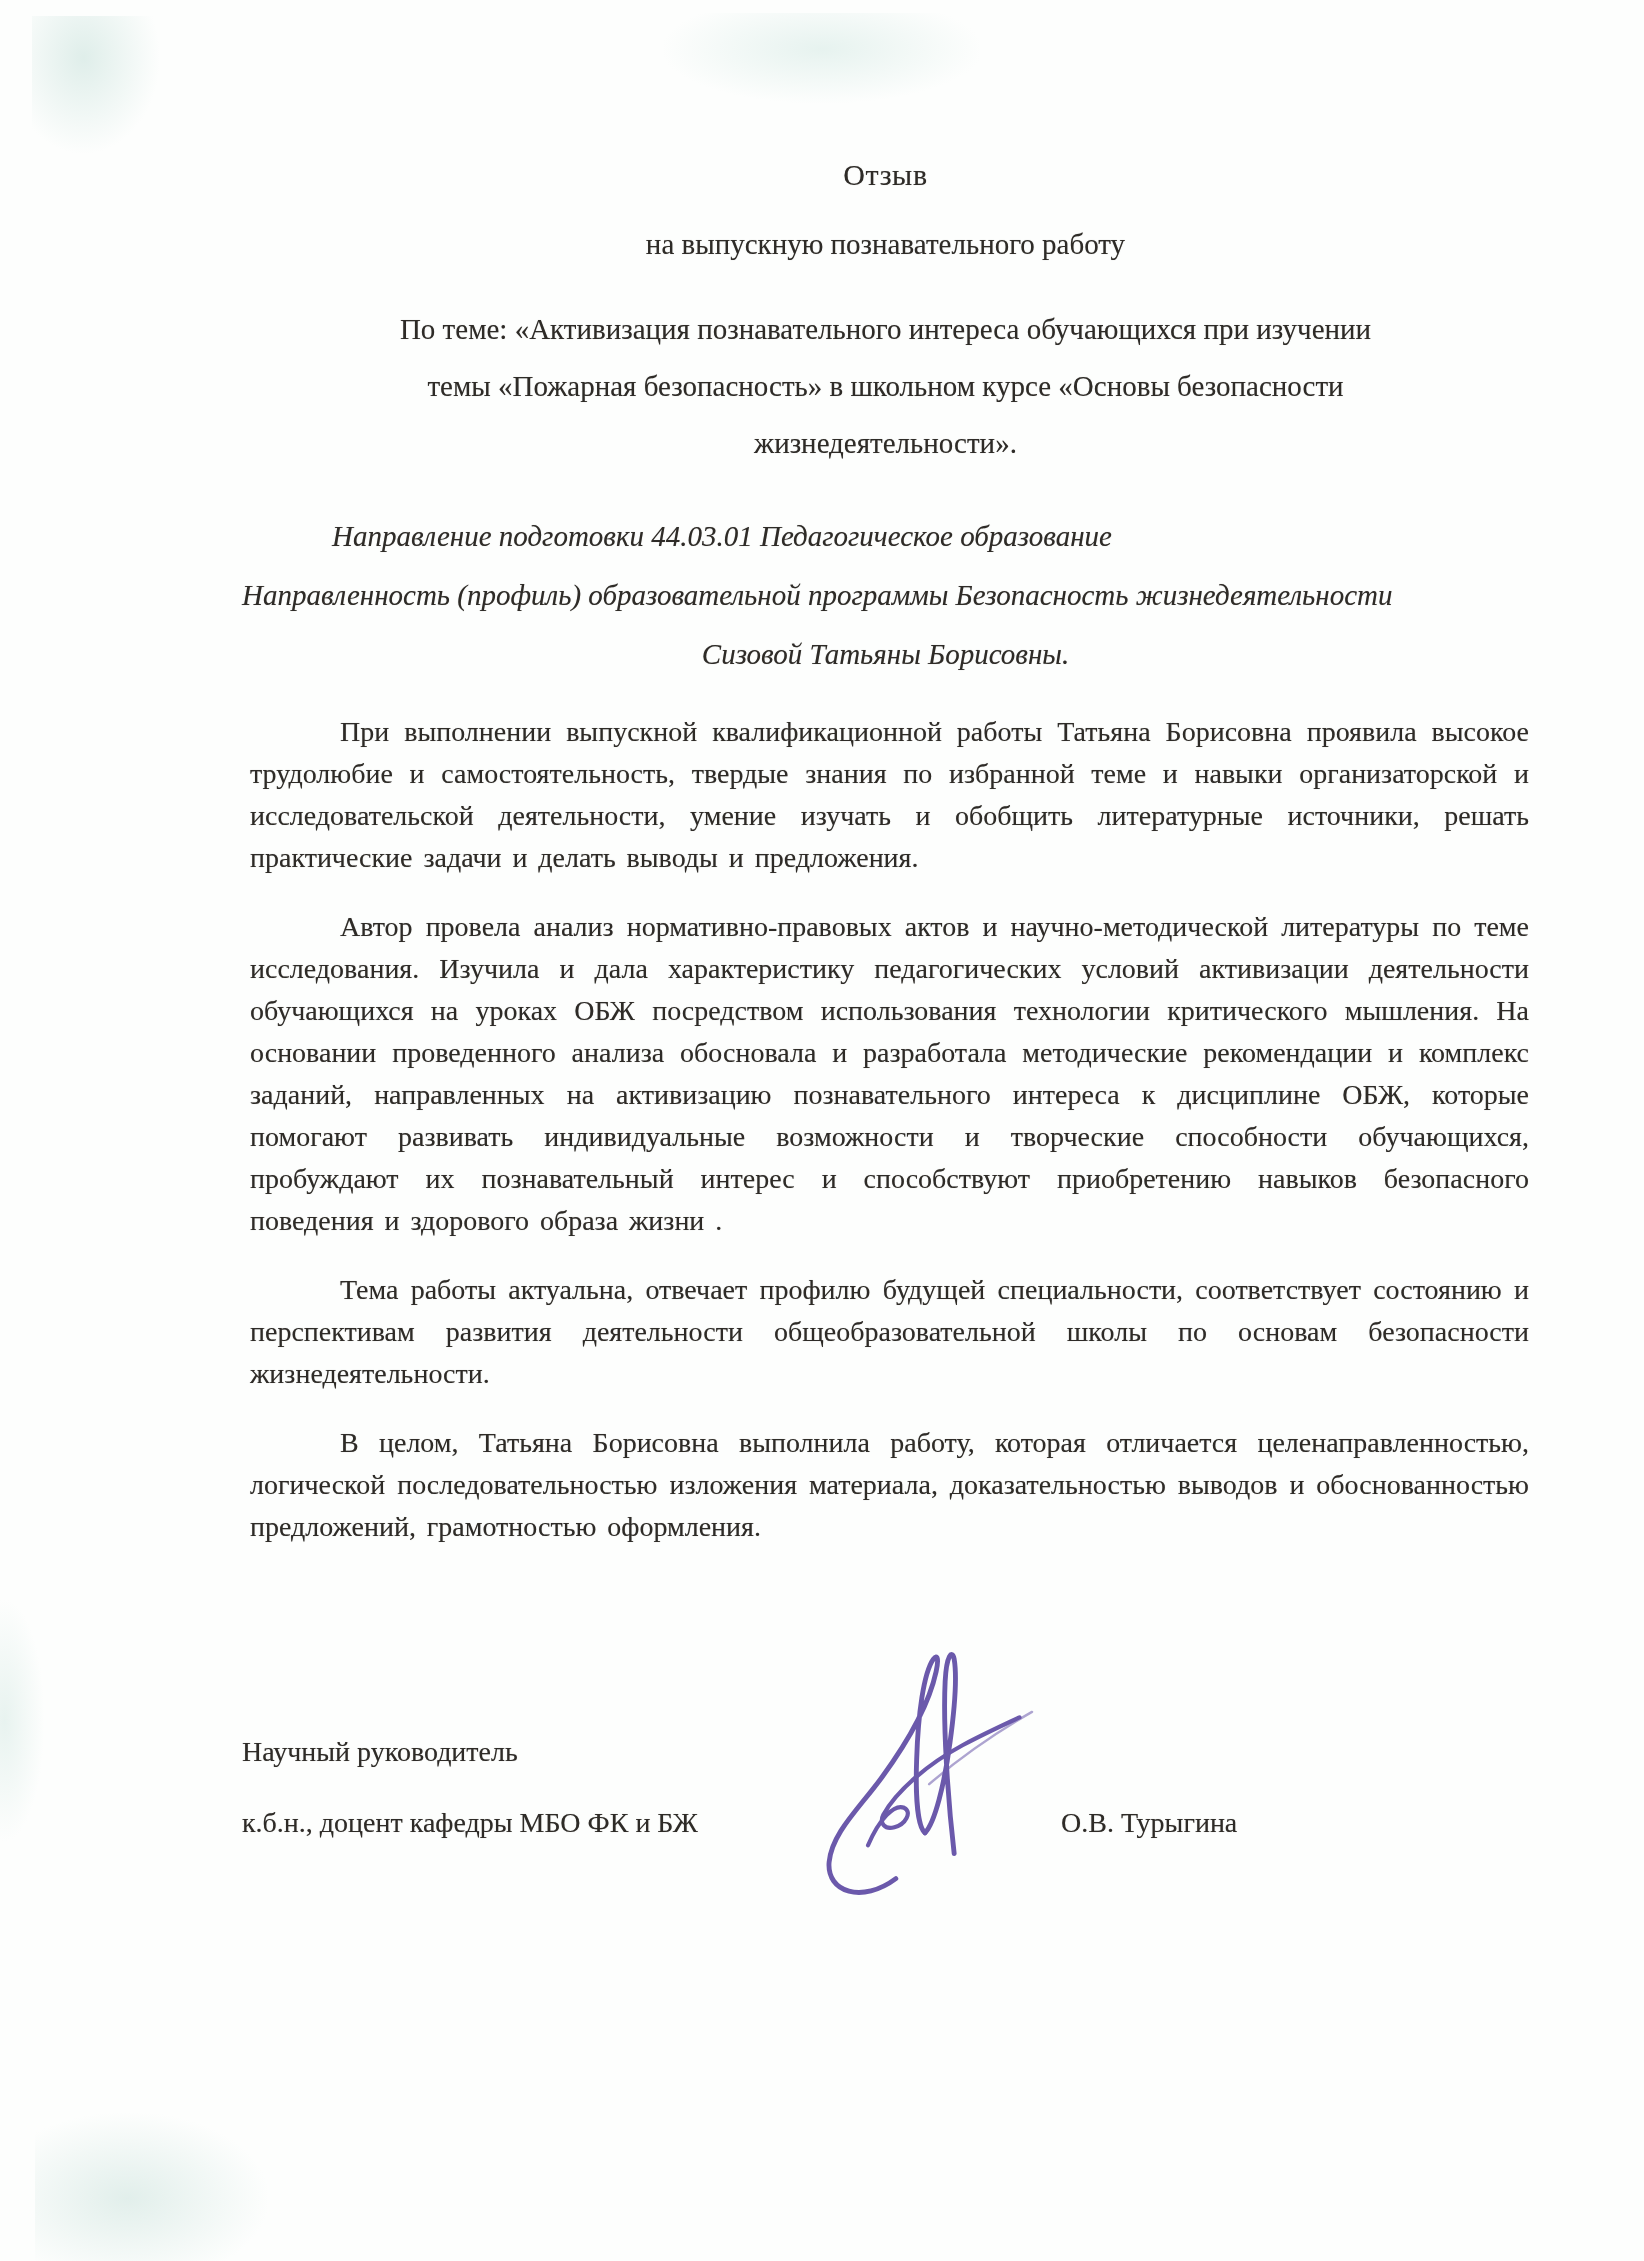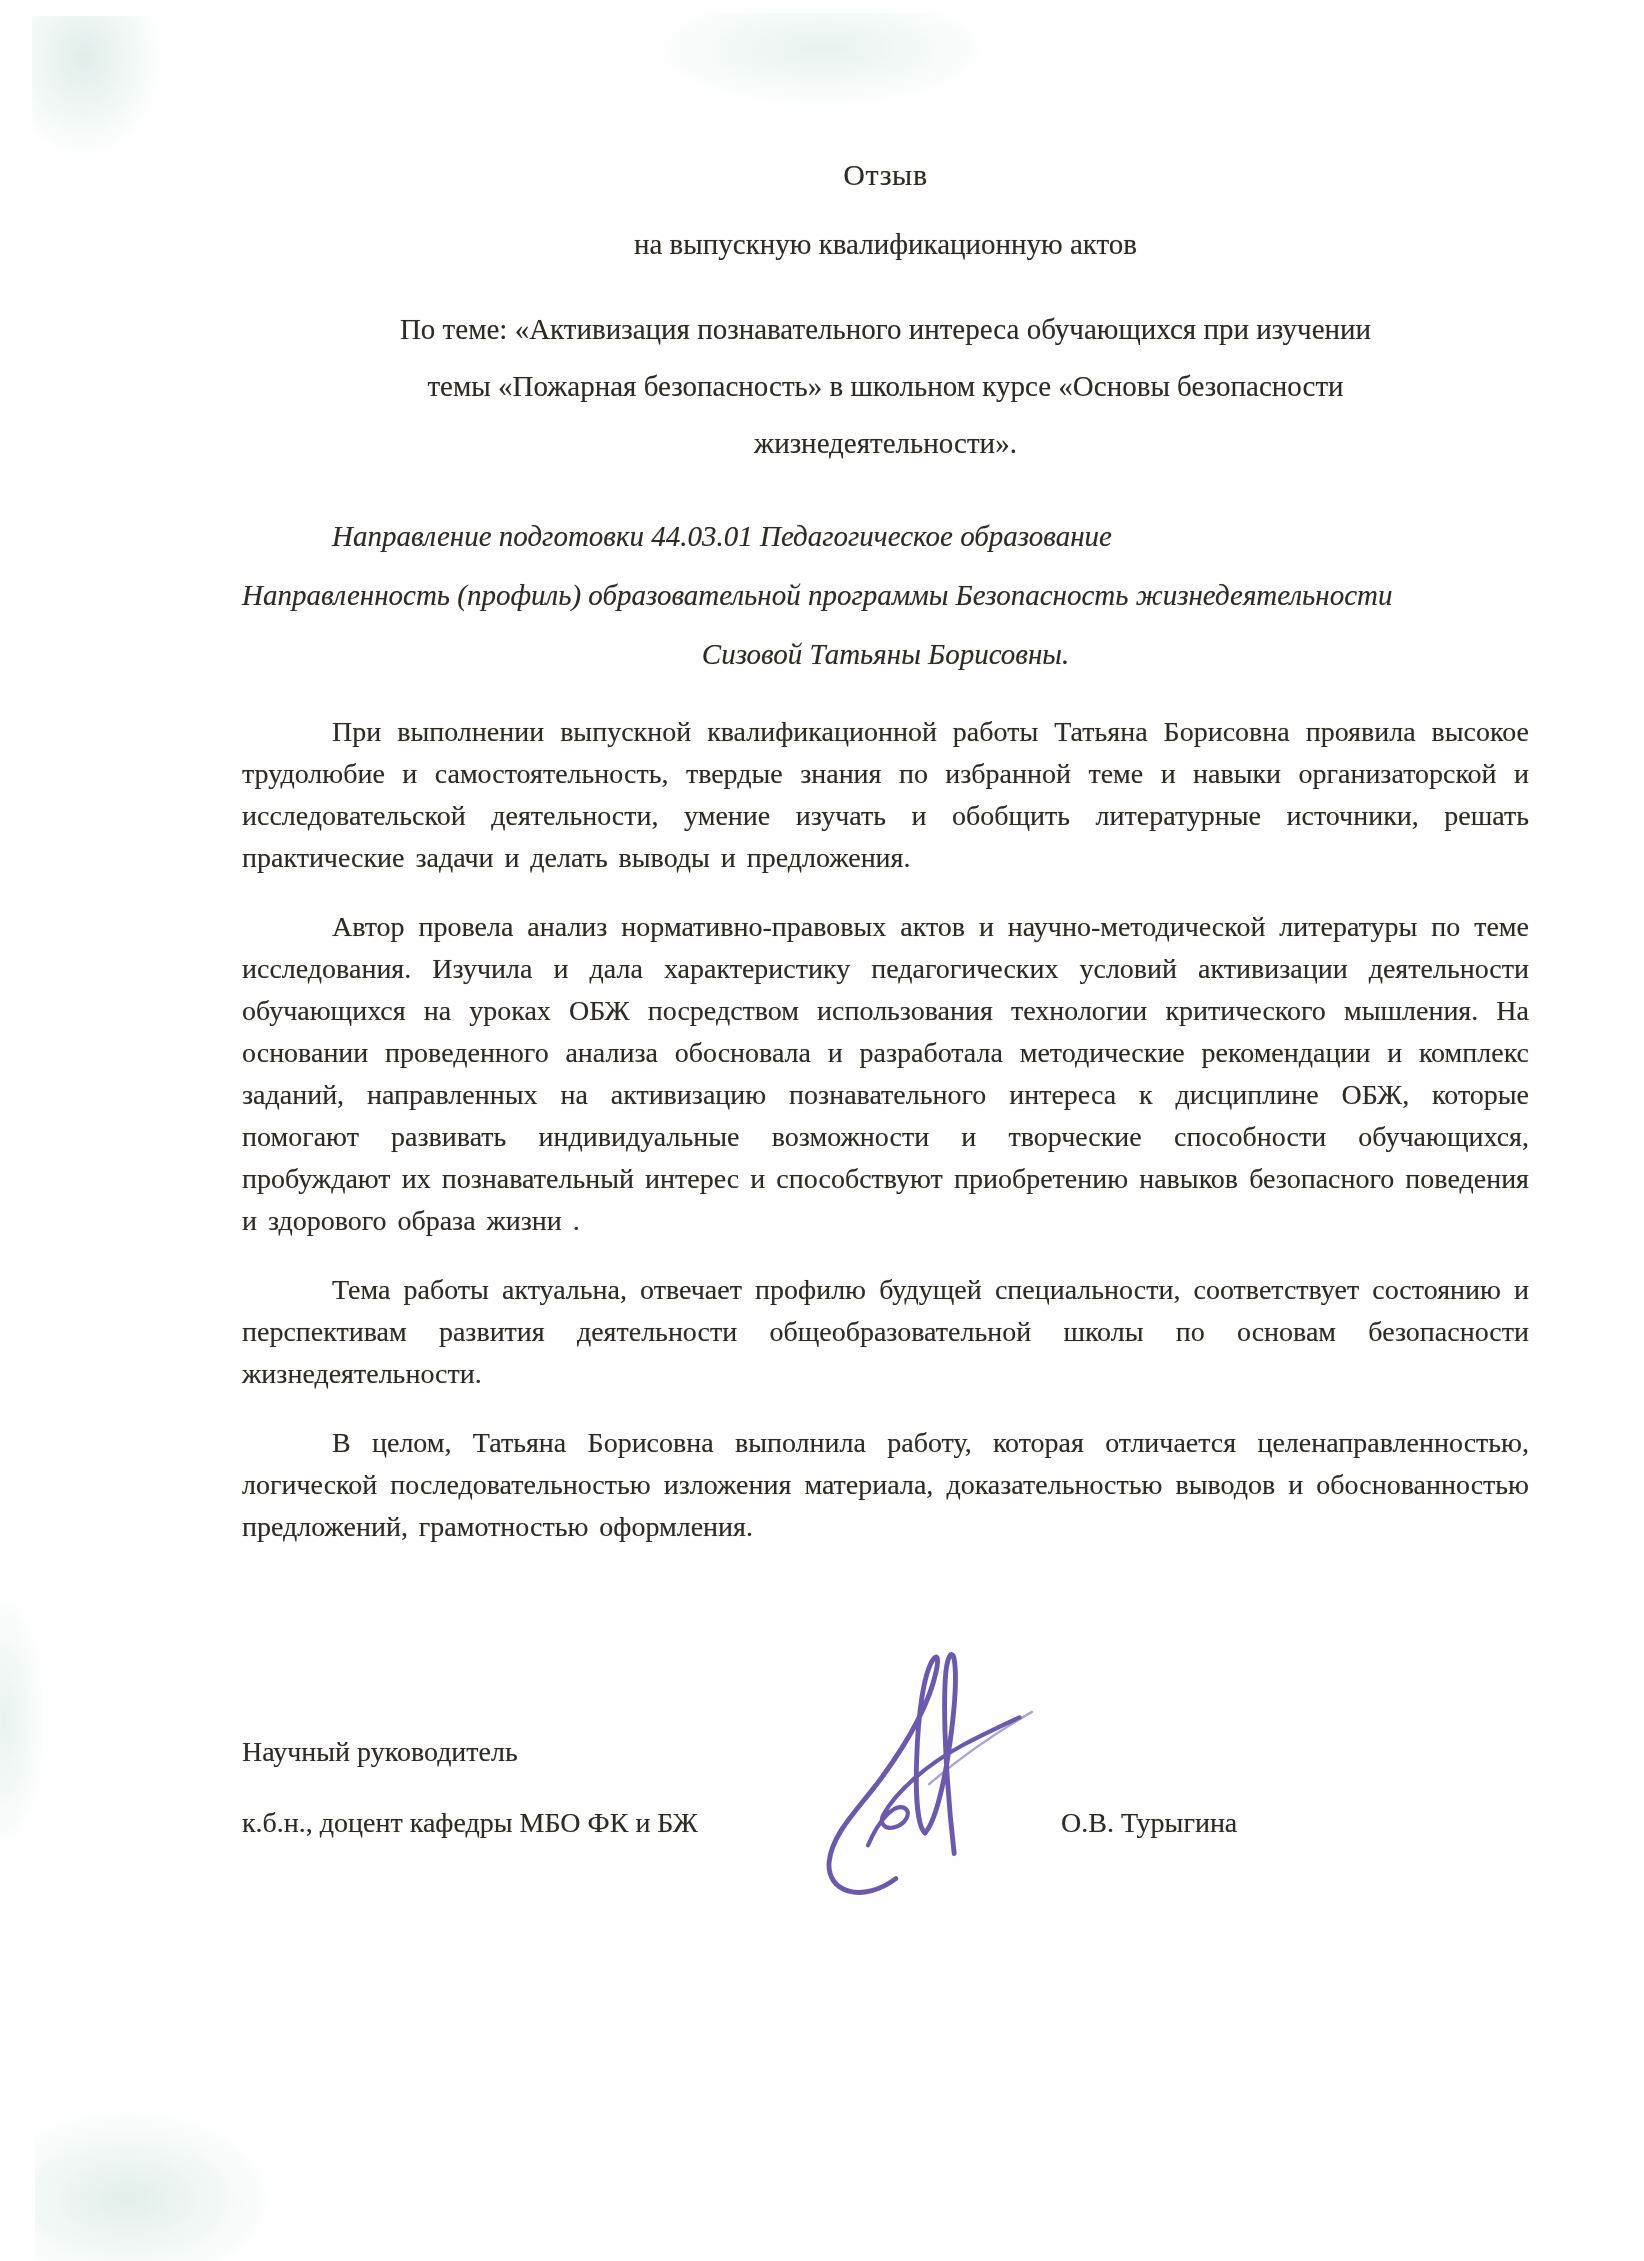--- a/index.html
+++ b/index.html
@@ -57,21 +57,21 @@
   .program-block {
     margin-top: 35px;
     font-size: 29px;
     line-height: 59px;
     font-style: italic;
   }
   .program-line-1 { padding-left: 90px; }
   .program-line-3 { text-align: center; }
 
   .body-para {
-    margin: 27px 0 0 0;
+    margin: 27px 0 0 8px;
     font-size: 28px;
     line-height: 42px;
     text-align: justify;
     text-indent: 90px;
     word-spacing: 3.9px;
   }
   .sig-area {
     position: relative;
     margin-top: 106px;
     height: 277px;
@@ -95,21 +95,21 @@
 
   <div class="artifact art-tl"></div>
   <div class="artifact art-top"></div>
   <div class="artifact art-left"></div>
   <div class="artifact art-bl"></div>
 
   <div class="content">
 
     <h1 class="doc-title">Отзыв</h1>
 
-    <div class="doc-subtitle">на выпускную квалификационную актов</div>
+    <div class="doc-subtitle">на выпускную познавательного работу</div>
 
     <div class="theme-block">
       <div>По теме: «Активизация познавательного интереса обучающихся при изучении</div>
       <div>темы  «Пожарная безопасность» в школьном курсе  «Основы безопасности</div>
       <div>жизнедеятельности».</div>
     </div>
 
     <div class="program-block">
       <div class="program-line-1">Направление подготовки 44.03.01 Педагогическое образование</div>
       <div class="program-line-2">Направленность (профиль) образовательной программы Безопасность жизнедеятельности</div>

